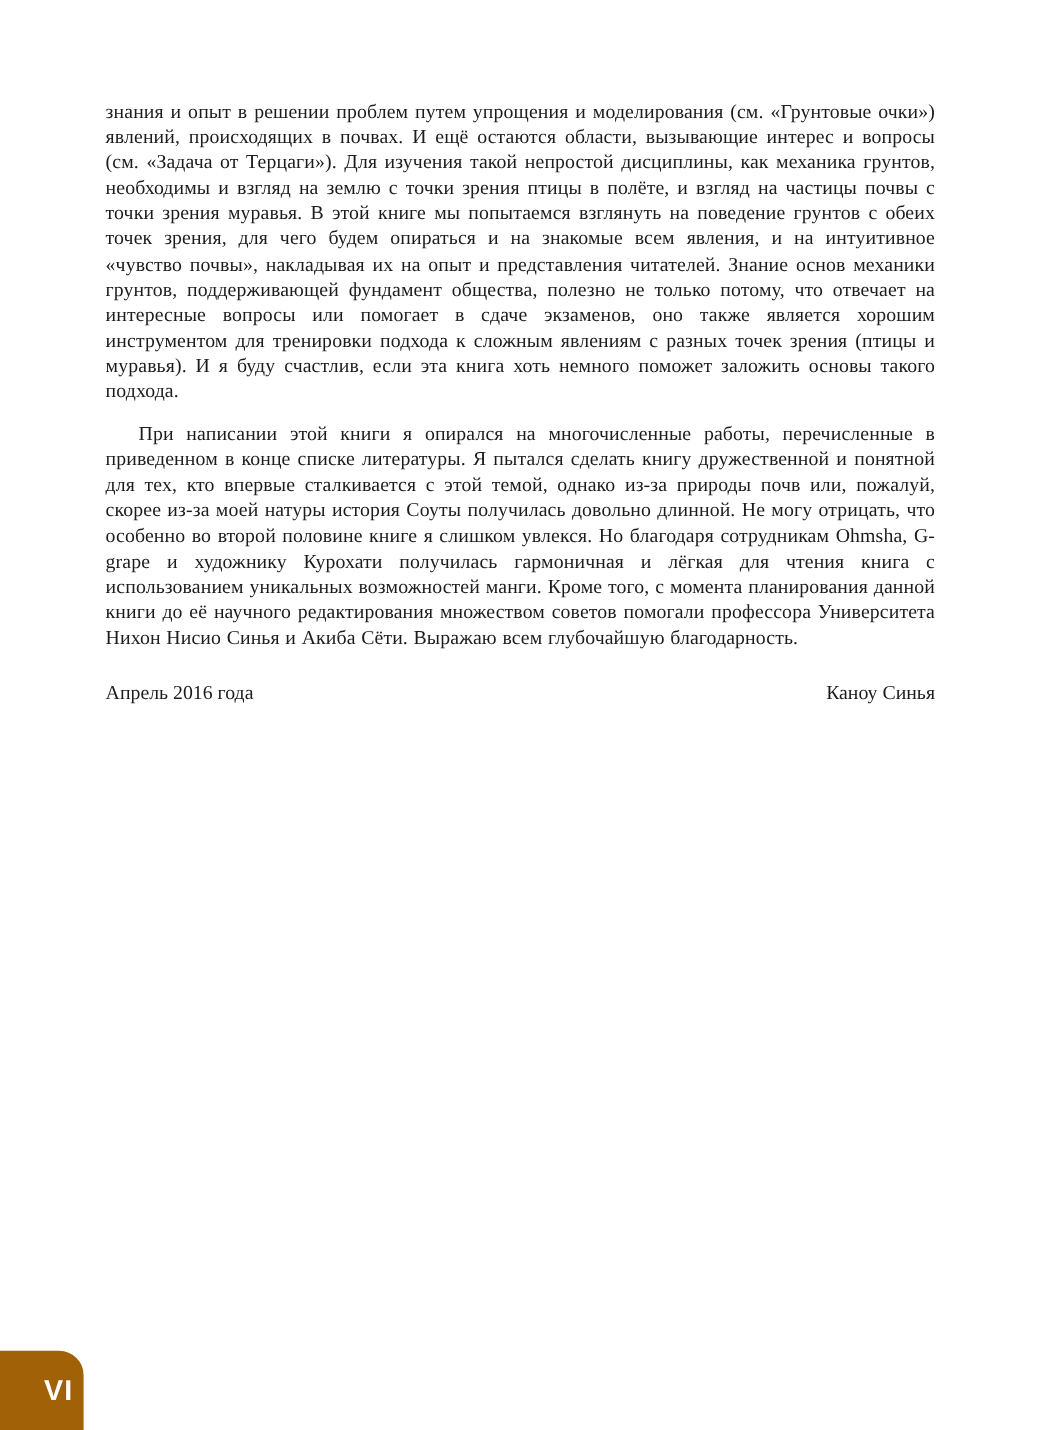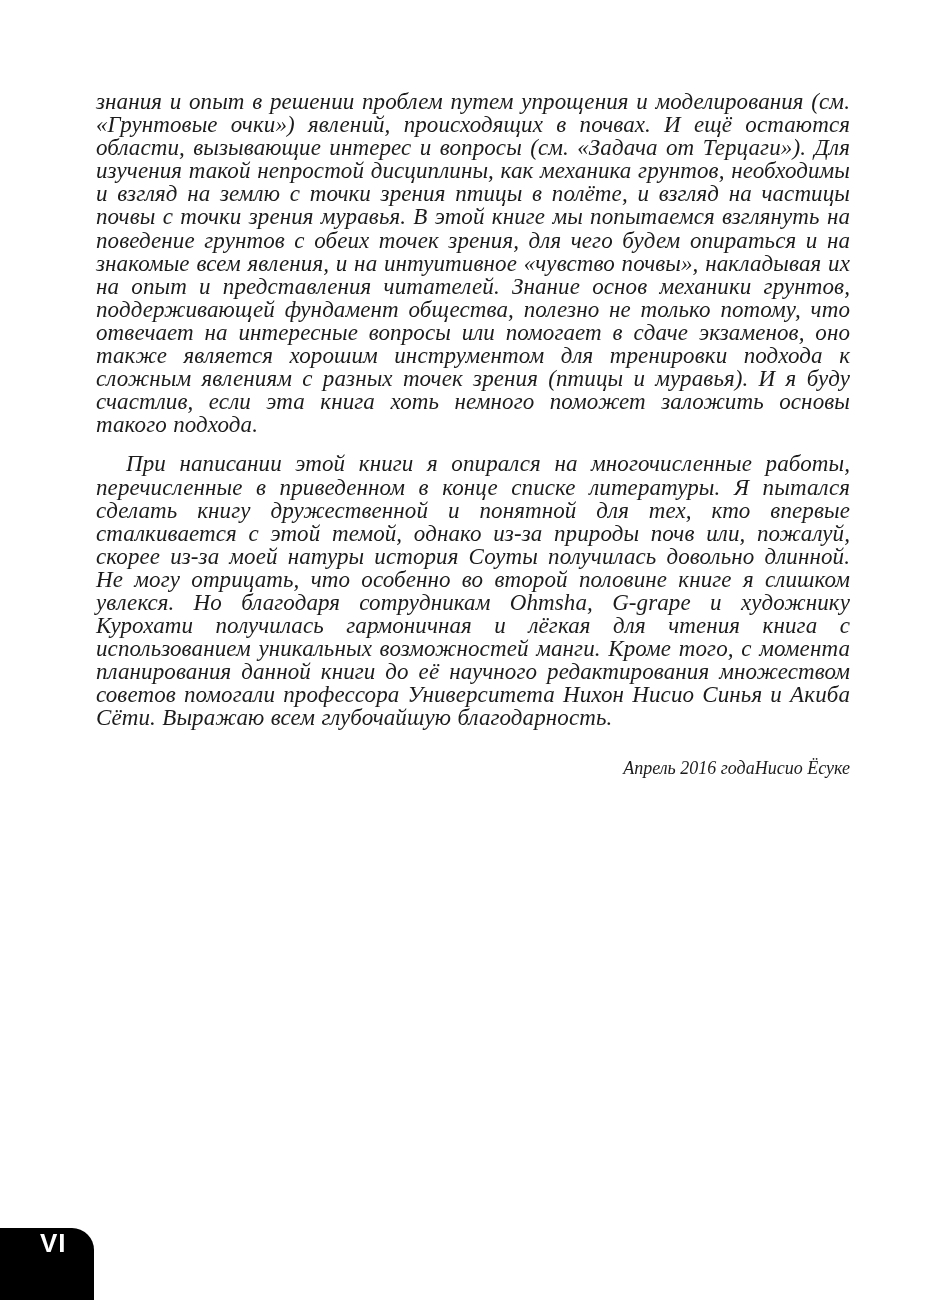--- a/index.html
+++ b/index.html
@@ -21,49 +21,48 @@
       background: #ffffff;
     }
     .text-block {
       position: absolute;
       left: 96px;
       top: 90px;
       width: 754px;
     }
     .para {
       margin: 0;
-      font-size: 23px;
+      font-size: 18px;
       line-height: 23.1px;
       text-align: justify;
       letter-spacing: 0.1px;
       word-spacing: 0.5px;
-      font-style: italic;
     }
     .para.indent {
       text-indent: 30px;
       margin-top: 16px;
     }
     .signature-row {
       display: flex;
-      justify-content: flex-end;
+      justify-content: space-between;
       align-items: baseline;
       margin-top: 27px;
       font-size: 18px;
       line-height: 23.1px;
-      font-style: italic;
     }
     .page-tab {
       position: absolute;
       left: 0;
       bottom: 0;
-      width: 94px;
+      width: 76px;
       height: 72px;
-      background: #000000;
+      background: #a16207;
       border-top-right-radius: 22px;
       display: flex;
+      align-items: center;
     }
     .page-num {
       color: #ffffff;
       font-family: "Liberation Sans", sans-serif;
       font-weight: bold;
       font-size: 26px;
       margin-left: 40px;
       letter-spacing: 1px;
     }
   </style>
@@ -71,21 +70,21 @@
 <body>
 
 <div class="page">
 
   <div class="text-block">
     <p class="para">знания и опыт в решении проблем путем упрощения и моделирования (см. «Грунтовые очки») явлений, происходящих в почвах. И ещё остаются области, вызывающие интерес и вопросы (см. «Задача от Терцаги»). Для изучения такой непростой дисциплины, как механика грунтов, необходимы и взгляд на землю с точки зрения птицы в полёте, и взгляд на частицы почвы с точки зрения муравья. В этой книге мы попытаемся взглянуть на поведение грунтов с обеих точек зрения, для чего будем опираться и на знакомые всем явления, и на интуитивное «чувство почвы», накладывая их на опыт и представления читателей. Знание основ механики грунтов, поддерживающей фундамент общества, полезно не только потому, что отвечает на интересные вопросы или помогает в сдаче экзаменов, оно также является хорошим инструментом для тренировки подхода к сложным явлениям с разных точек зрения (птицы и муравья). И я буду счастлив, если эта книга хоть немного поможет заложить основы такого подхода.</p>
     <p class="para indent">При написании этой книги я опирался на многочисленные работы, перечисленные в приведенном в конце списке литературы. Я пытался сделать книгу дружественной и понятной для тех, кто впервые сталкивается с этой темой, однако из-за природы почв или, пожалуй, скорее из-за моей натуры история Соуты получилась довольно длинной. Не могу отрицать, что особенно во второй половине книге я слишком увлекся. Но благодаря сотрудникам Ohmsha, G-grape и художнику Курохати получилась гармоничная и лёгкая для чтения книга с использованием уникальных возможностей манги. Кроме того, с момента планирования данной книги до её научного редактирования множеством советов помогали профессора Университета Нихон Нисио Синья и Акиба Сёти. Выражаю всем глубочайшую благодарность.</p>
 
     <div class="signature-row">
       <span>Апрель 2016 года</span>
-      <span>Нисио Ёсуке</span>
+      <span>Каноу Синья</span>
     </div>
   </div>
 
   <div class="page-tab">
     <span class="page-num">VI</span>
   </div>
 
 </div>
 
 </body></html>

